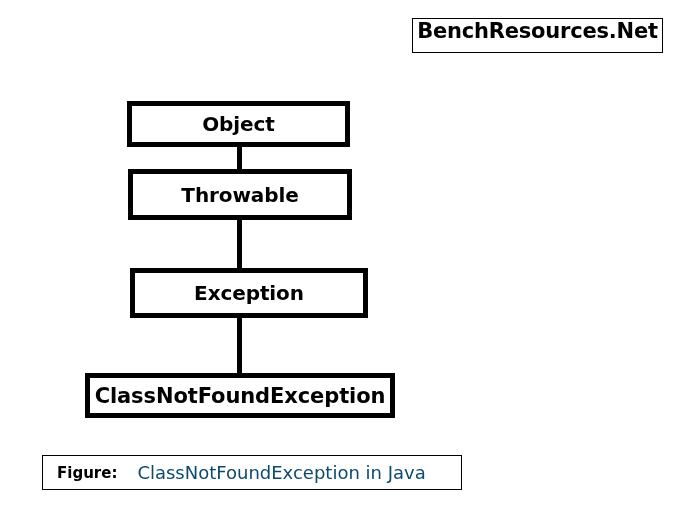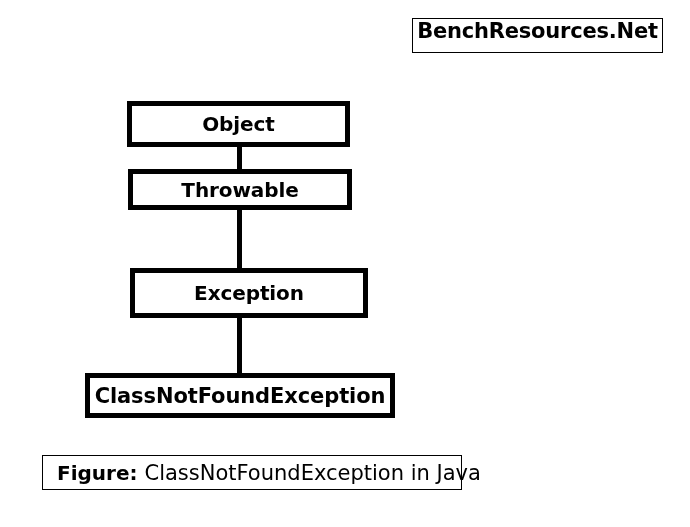--- a/index.html
+++ b/index.html
@@ -54,21 +54,21 @@
   }
   .node-label {
     font-size: 20px;
     font-weight: bold;
     color: #000000;
     white-space: nowrap;
     letter-spacing: -0.1px;
   }
 
   .node-object       { left: 127px; top: 70px;  width: 223px; height: 46px; margin-top: 31px; }
-  .node-throwable    { left: 128px; top: 169px; width: 224px; height: 41px; }
+  .node-throwable    { left: 128px; top: 169px; width: 224px; height: 51px; }
   .node-exception    { left: 130px; top: 268px; width: 238px; height: 50px; }
   .node-cnfe         { left: 85px;  top: 373px; width: 310px; height: 45px; }
   .node-cnfe .node-label { font-size: 21px; }
 
   
   .connector {
     position: absolute;
     left: 237px;
     width: 5px;
     background: #000000;
@@ -86,31 +86,31 @@
     width: 420px;
     height: 35px;
     border: 1px solid #000000;
     background: #ffffff;
     display: flex;
     align-items: center;
     box-sizing: border-box;
     padding-left: 14px;
   }
   .caption-label {
-    font-size: 20px;
+    font-size: 15px;
     font-weight: bold;
     color: #000000;
     white-space: nowrap;
   }
   .caption-text {
-    font-size: 21px;
+    font-size: 18px;
     font-weight: normal;
-    color: #000000;
+    color: #0c4a6e;
     white-space: nowrap;
-    margin-left: 7px;
+    margin-left: 20px;
   }
 </style>
 </head>
 <body>
 
 <div id="canvas">
 
   <div class="brand-box">
     <span class="brand-text">BenchResources.Net</span>
   </div>

